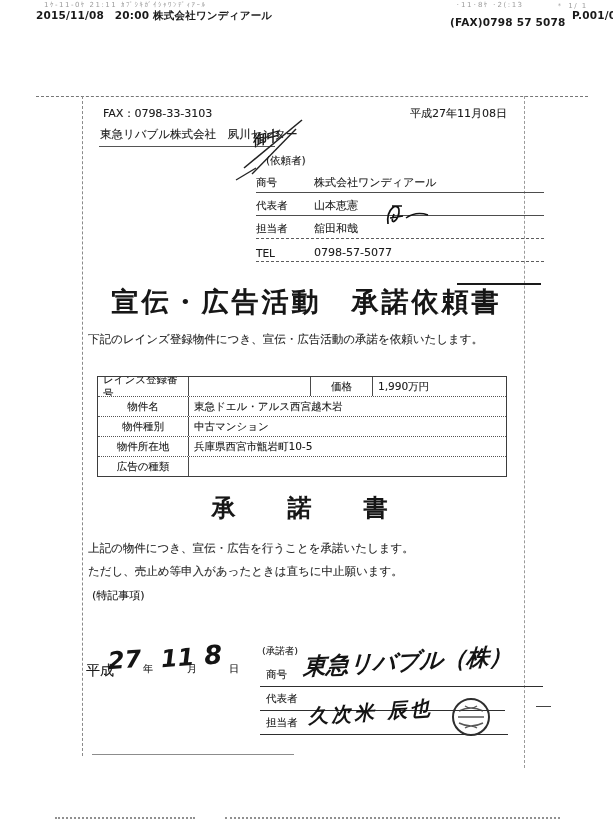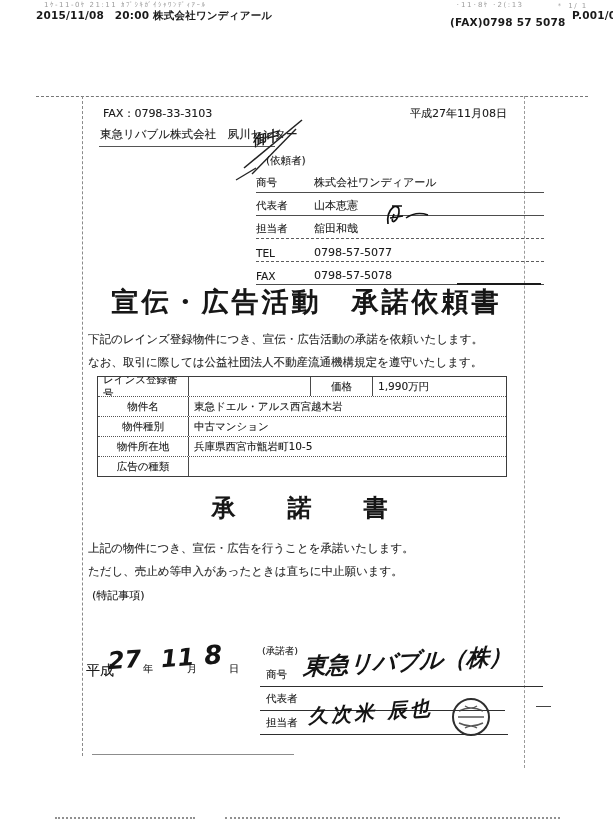--- a/index.html
+++ b/index.html
@@ -119,36 +119,31 @@
       <span class="val fax">山本恵憲</span>
     </div>
     <div class="frow dash">
       <span class="lbl fax">担当者</span>
       <span class="val fax">舘田和哉</span>
     </div>
     <div class="frow dash">
       <span class="lbl fax">TEL</span>
       <span class="val fax">0798-57-5077</span>
     </div>
-    <div class="frow">
-      <span class="lbl fax">FAX</span>
-      <span class="val fax">0798-57-5078</span>
-    </div>
   </div>
   <div class="abs fax-bold-seg"></div>
 
   <svg class="abs" style="left:380px;top:200px;" width="56" height="32" viewBox="0 0 56 32">
     <path d="M8 24 C6 8, 18 2, 19 10 C20 20, 8 28, 14 14 M12 6 L22 6 M10 18 L23 16" stroke="#111" stroke-width="1.7" fill="none"></path>
     <path d="M26 18 q10 -7 22 -3" stroke="#111" stroke-width="1.5" fill="none"></path>
   </svg>
 
   <div class="abs fax main-title">宣伝・広告活動　承諾依頼書</div>
 
   <span class="abs fax para para1">下記のレインズ登録物件につき、宣伝・広告活動の承諾を依頼いたします。</span>
-  <span class="abs fax para para2">なお、取引に際しては公益社団法人不動産流通機構規定を遵守いたします。</span>
 
   <div class="ptable">
     <div class="trow trow1">
       <div class="tcell lblc fax">レインズ登録番号</div>
       <div class="tcell midb"></div>
       <div class="tcell lblc fax">価格</div>
       <div class="tcell fax">1,990万円</div>
     </div>
     <div class="trow">
       <div class="tcell lblc fax">物件名</div>

